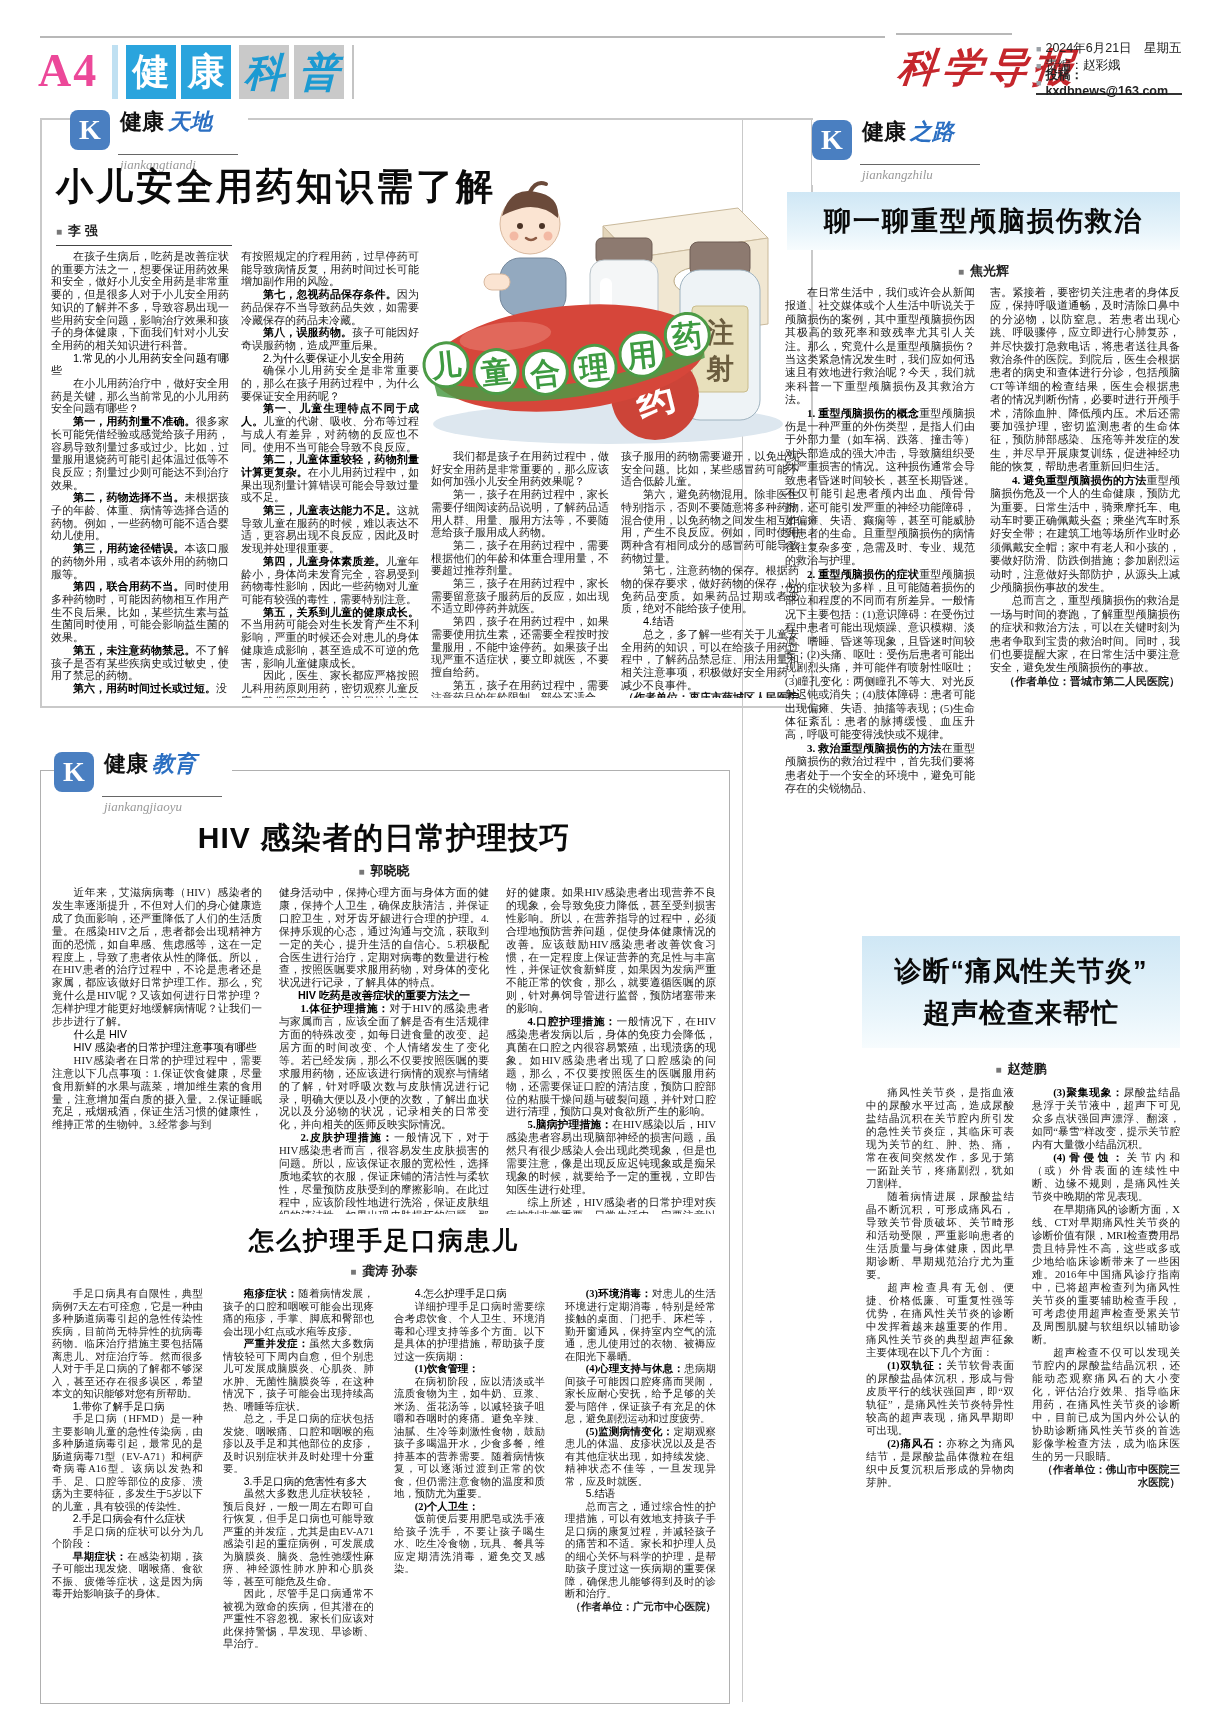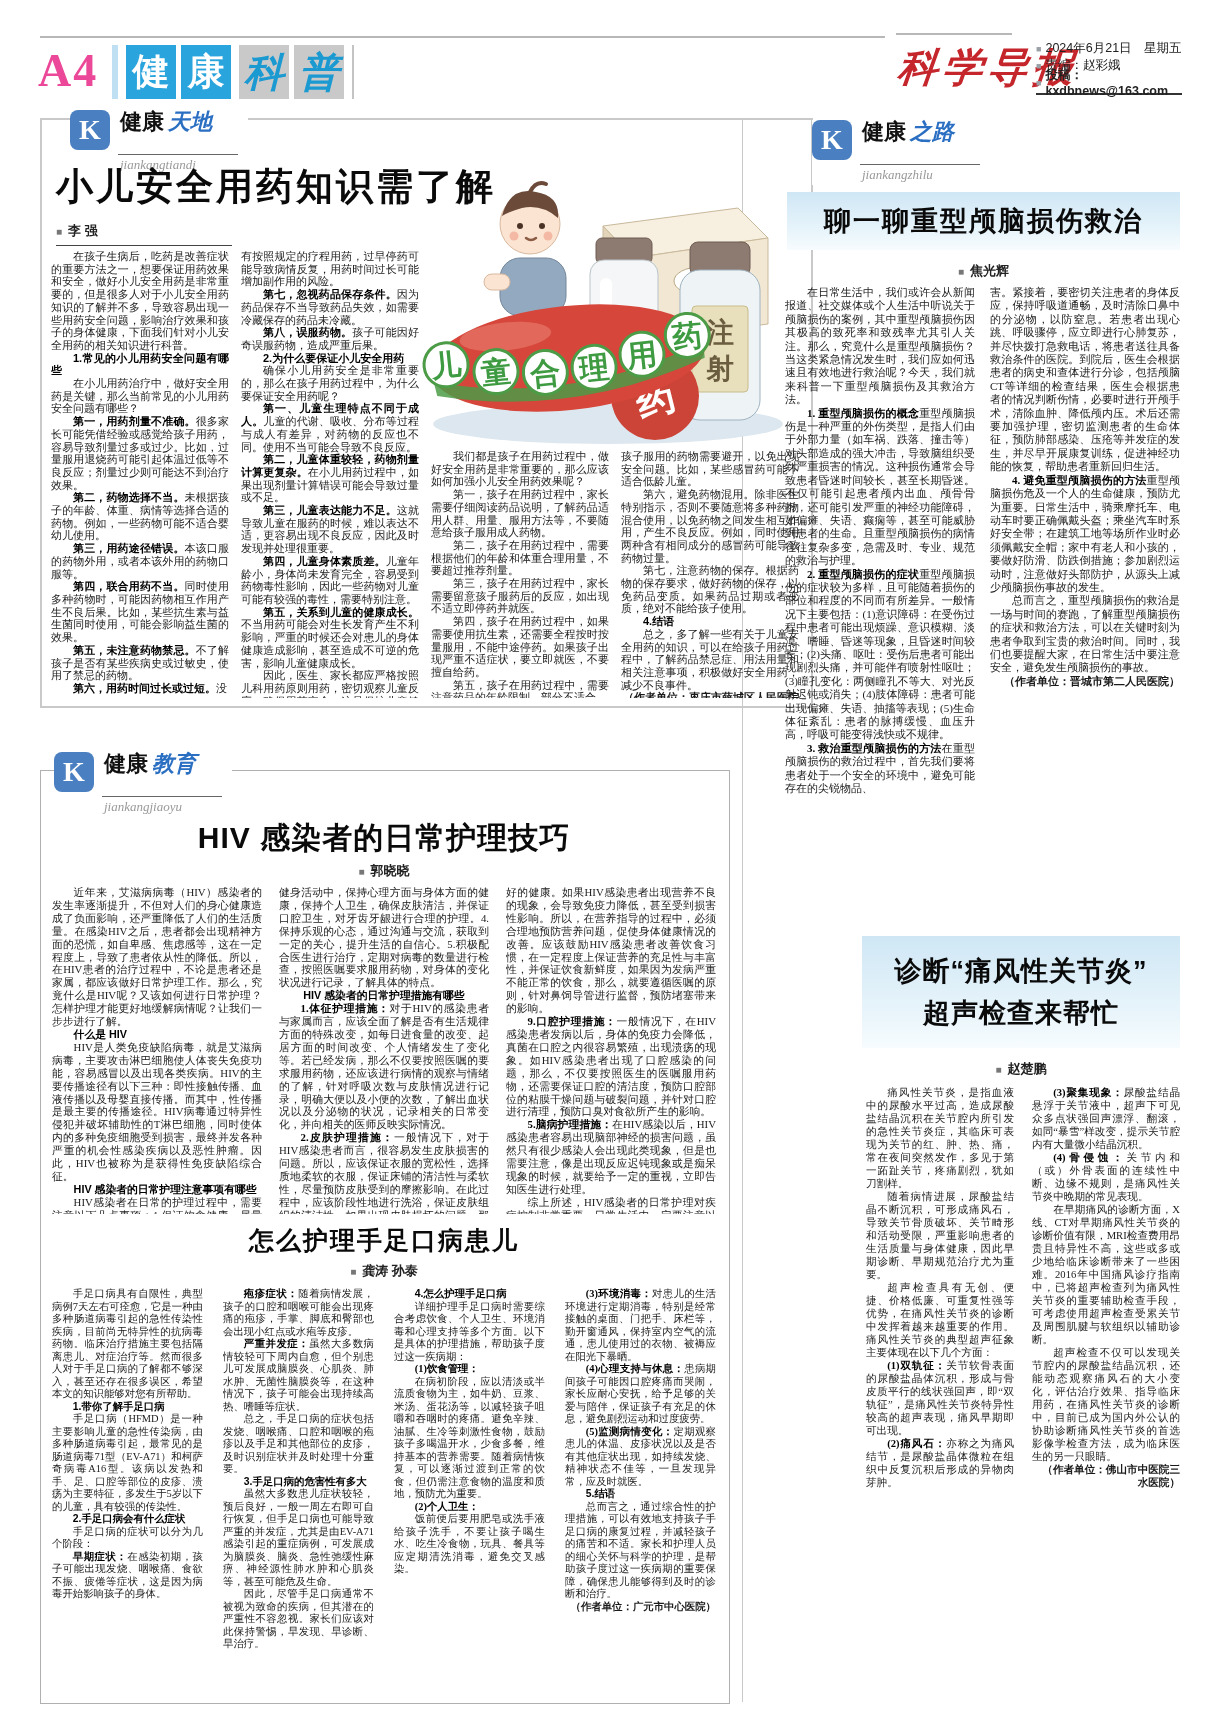--- a/index.html
+++ b/index.html
@@ -26,21 +26,21 @@
   .seclogo .line1 .cnc{font-style:italic;font-weight:bold;color:#2b6fc2;margin-left:4px;}
   .seclogo .py{font:italic 13px "Liberation Serif",serif;color:#999;margin-top:2px;padding-left:2px;}
   
   .byline{display:flex;align-items:center;justify-content:center;font:bold 13px "Liberation Sans",sans-serif;color:#222;}
   .byline .bq{font-size:10px;color:#777;margin-right:6px;}
   .byline.left{justify-content:flex-start;}
   .art-body{display:flex;justify-content:space-between;overflow:hidden;text-align:justify;}
   .col{overflow:hidden;}
   .para{margin:0;}
   .para.p,.para.h{text-indent:2em;}
-  .para.h{font-weight:bold;color:#000;font-family:"Liberation Sans",sans-serif;}
+  .para.h{font-weight:normal;color:#000;font-family:"Liberation Sans",sans-serif;}
   .para.hc{font-weight:bold;color:#000;text-align:center;font-family:"Liberation Sans",sans-serif;}
   .para.a{text-align:right;font-weight:bold;font-family:"Liberation Sans",sans-serif;}
   .lead{font-weight:bold;color:#000;}
   .htitle{font-family:"Liberation Sans","DejaVu Sans",sans-serif;font-weight:bold;color:#0a0a0a;}
   .hbox{background:linear-gradient(180deg,#cfe7f5 0%,#e9f5fb 70%,#f7fcfe 100%);
         display:flex;flex-direction:column;align-items:center;justify-content:center;}
   
   #a1-body{font-size:11px;line-height:12.7px;gap:10px;}
   #a1-body .col{width:178px;}
   #a2-body{font-size:11px;line-height:13.4px;}
@@ -251,33 +251,32 @@
 
   <div class="abs htitle" style="left:40px;top:818px;width:688px;text-align:center;font-size:30px;letter-spacing:1px;">HIV 感染者的日常护理技巧</div>
   <div class="abs byline" style="left:40px;top:862px;width:688px;">
     <span class="bq">■</span>
       <span>郭晓晓</span>
   </div>
   <div class="abs art-body" id="a3-body" style="left:52px;top:886px;width:664px;height:328px;">
       <div class="col">
         <p class="para p">近年来，艾滋病病毒（HIV）感染者的发生率逐渐提升，不但对人们的身心健康造成了负面影响，还严重降低了人们的生活质量。在感染HIV之后，患者都会出现精神方面的恐慌，如自卑感、焦虑感等，这在一定程度上，导致了患者依从性的降低。所以，在HIV患者的治疗过程中，不论是患者还是家属，都应该做好日常护理工作。那么，究竟什么是HIV呢？又该如何进行日常护理？怎样护理才能更好地缓解病情呢？让我们一步步进行了解。</p>
         <p class="para h">什么是 HIV</p>
-        <p class="para p">HIV是人类免疫缺陷病毒，就是艾滋病病毒，主要攻击淋巴细胞使人体丧失免疫功能，容易感冒以及出现各类疾病。HIV的主要传播途径有以下三种：即性接触传播、血液传播以及母婴直接传播。而其中，性传播是最主要的传播途径。HIV病毒通过特异性侵犯并破坏辅助性的T淋巴细胞，同时使体内的多种免疫细胞受到损害，最终并发各种严重的机会性感染疾病以及恶性肿瘤。因此，HIV也被称为是获得性免疫缺陷综合征。</p>
         <p class="para h">HIV 感染者的日常护理注意事项有哪些</p>
         <p class="para p">HIV感染者在日常的护理过程中，需要注意以下几点事项：1.保证饮食健康，尽量食用新鲜的水果与蔬菜，增加维生素的食用量，注意增加蛋白质的摄入量。2.保证睡眠充足，戒烟戒酒，保证生活习惯的健康性，维持正常的生物钟。3.经常参与到</p>
       </div>
       <div class="col">
         <p class="para c">健身活动中，保持心理方面与身体方面的健康，保持个人卫生，确保皮肤清洁，并保证口腔卫生，对牙齿牙龈进行合理的护理。4.保持乐观的心态，通过沟通与交流，获取到一定的关心，提升生活的自信心。5.积极配合医生进行治疗，定期对病毒的数量进行检查，按照医嘱要求服用药物，对身体的变化状况进行记录，了解具体的特点。</p>
-        <p class="para hc">HIV 感染者的日常护理措施有哪些</p>
+        <p class="para hc">HIV 吃药是改善症状的重要方法之一</p>
         <p class="para p"><span class="lead">1.体征护理措施：</span>对于HIV的感染患者与家属而言，应该全面了解是否有生活规律方面的特殊改变，如每日进食量的改变、起居方面的时间改变、个人情绪发生了变化等。若已经发病，那么不仅要按照医嘱的要求服用药物，还应该进行病情的观察与情绪的了解，针对呼吸次数与皮肤情况进行记录，明确大便以及小便的次数，了解出血状况以及分泌物的状况，记录相关的日常变化，并向相关的医师反映实际情况。</p>
         <p class="para p"><span class="lead">2.皮肤护理措施：</span>一般情况下，对于HIV感染患者而言，很容易发生皮肤损害的问题。所以，应该保证衣服的宽松性，选择质地柔软的衣服，保证床铺的清洁性与柔软性，尽量预防皮肤受到的摩擦影响。在此过程中，应该阶段性地进行洗浴，保证皮肤组织的清洁性，如果出现皮肤损坏的问题，那么就要在受压部位下面铺设垫子，并且定时翻身，以此预防褥疮发生。</p>
       </div>
       <div class="col">
         <p class="para c">好的健康。如果HIV感染患者出现营养不良的现象，会导致免疫力降低，甚至受到损害性影响。所以，在营养指导的过程中，必须合理地预防营养问题，促使身体健康情况的改善。应该鼓励HIV感染患者改善饮食习惯，在一定程度上保证营养的充足性与丰富性，并保证饮食新鲜度，如果因为发病严重不能正常的饮食，那么，就要遵循医嘱的原则，针对鼻饲导管进行监督，预防堵塞带来的影响。</p>
-        <p class="para p"><span class="lead">9.口腔护理措施：</span>一般情况下，在HIV感染患者发病以后，身体的免疫力会降低，真菌在口腔之内很容易繁殖，出现溃疡的现象。如HIV感染患者出现了口腔感染的问题，那么，不仅要按照医生的医嘱服用药物，还需要保证口腔的清洁度，预防口腔部位的粘膜干燥问题与破裂问题，并针对口腔进行清理，预防口臭对食欲所产生的影响。</p>
+        <p class="para p"><span class="lead">4.口腔护理措施：</span>一般情况下，在HIV感染患者发病以后，身体的免疫力会降低，真菌在口腔之内很容易繁殖，出现溃疡的现象。如HIV感染患者出现了口腔感染的问题，那么，不仅要按照医生的医嘱服用药物，还需要保证口腔的清洁度，预防口腔部位的粘膜干燥问题与破裂问题，并针对口腔进行清理，预防口臭对食欲所产生的影响。</p>
         <p class="para p"><span class="lead">5.脑病护理措施：</span>在HIV感染以后，HIV感染患者容易出现脑部神经的损害问题，虽然只有很少感染人会出现此类现象，但是也需要注意，像是出现反应迟钝现象或是痴呆现象的时候，就要给予一定的重视，立即告知医生进行处理。</p>
         <p class="para p">综上所述，HIV感染者的日常护理对疾病控制非常重要，日常生活中一定要注意以上几个方面进行护理，且要积极配合临床医师进行治疗，从而提高患者生活质量。</p>
       </div>
     </div>
 
   <div class="abs htitle" style="left:40px;top:1224px;width:688px;text-align:center;font-size:25px;letter-spacing:2px;">怎么护理手足口病患儿</div>
   <div class="abs byline" style="left:40px;top:1262px;width:688px;">
     <span class="bq">■</span>
       <span>龚涛 孙泰</span>
   </div>

